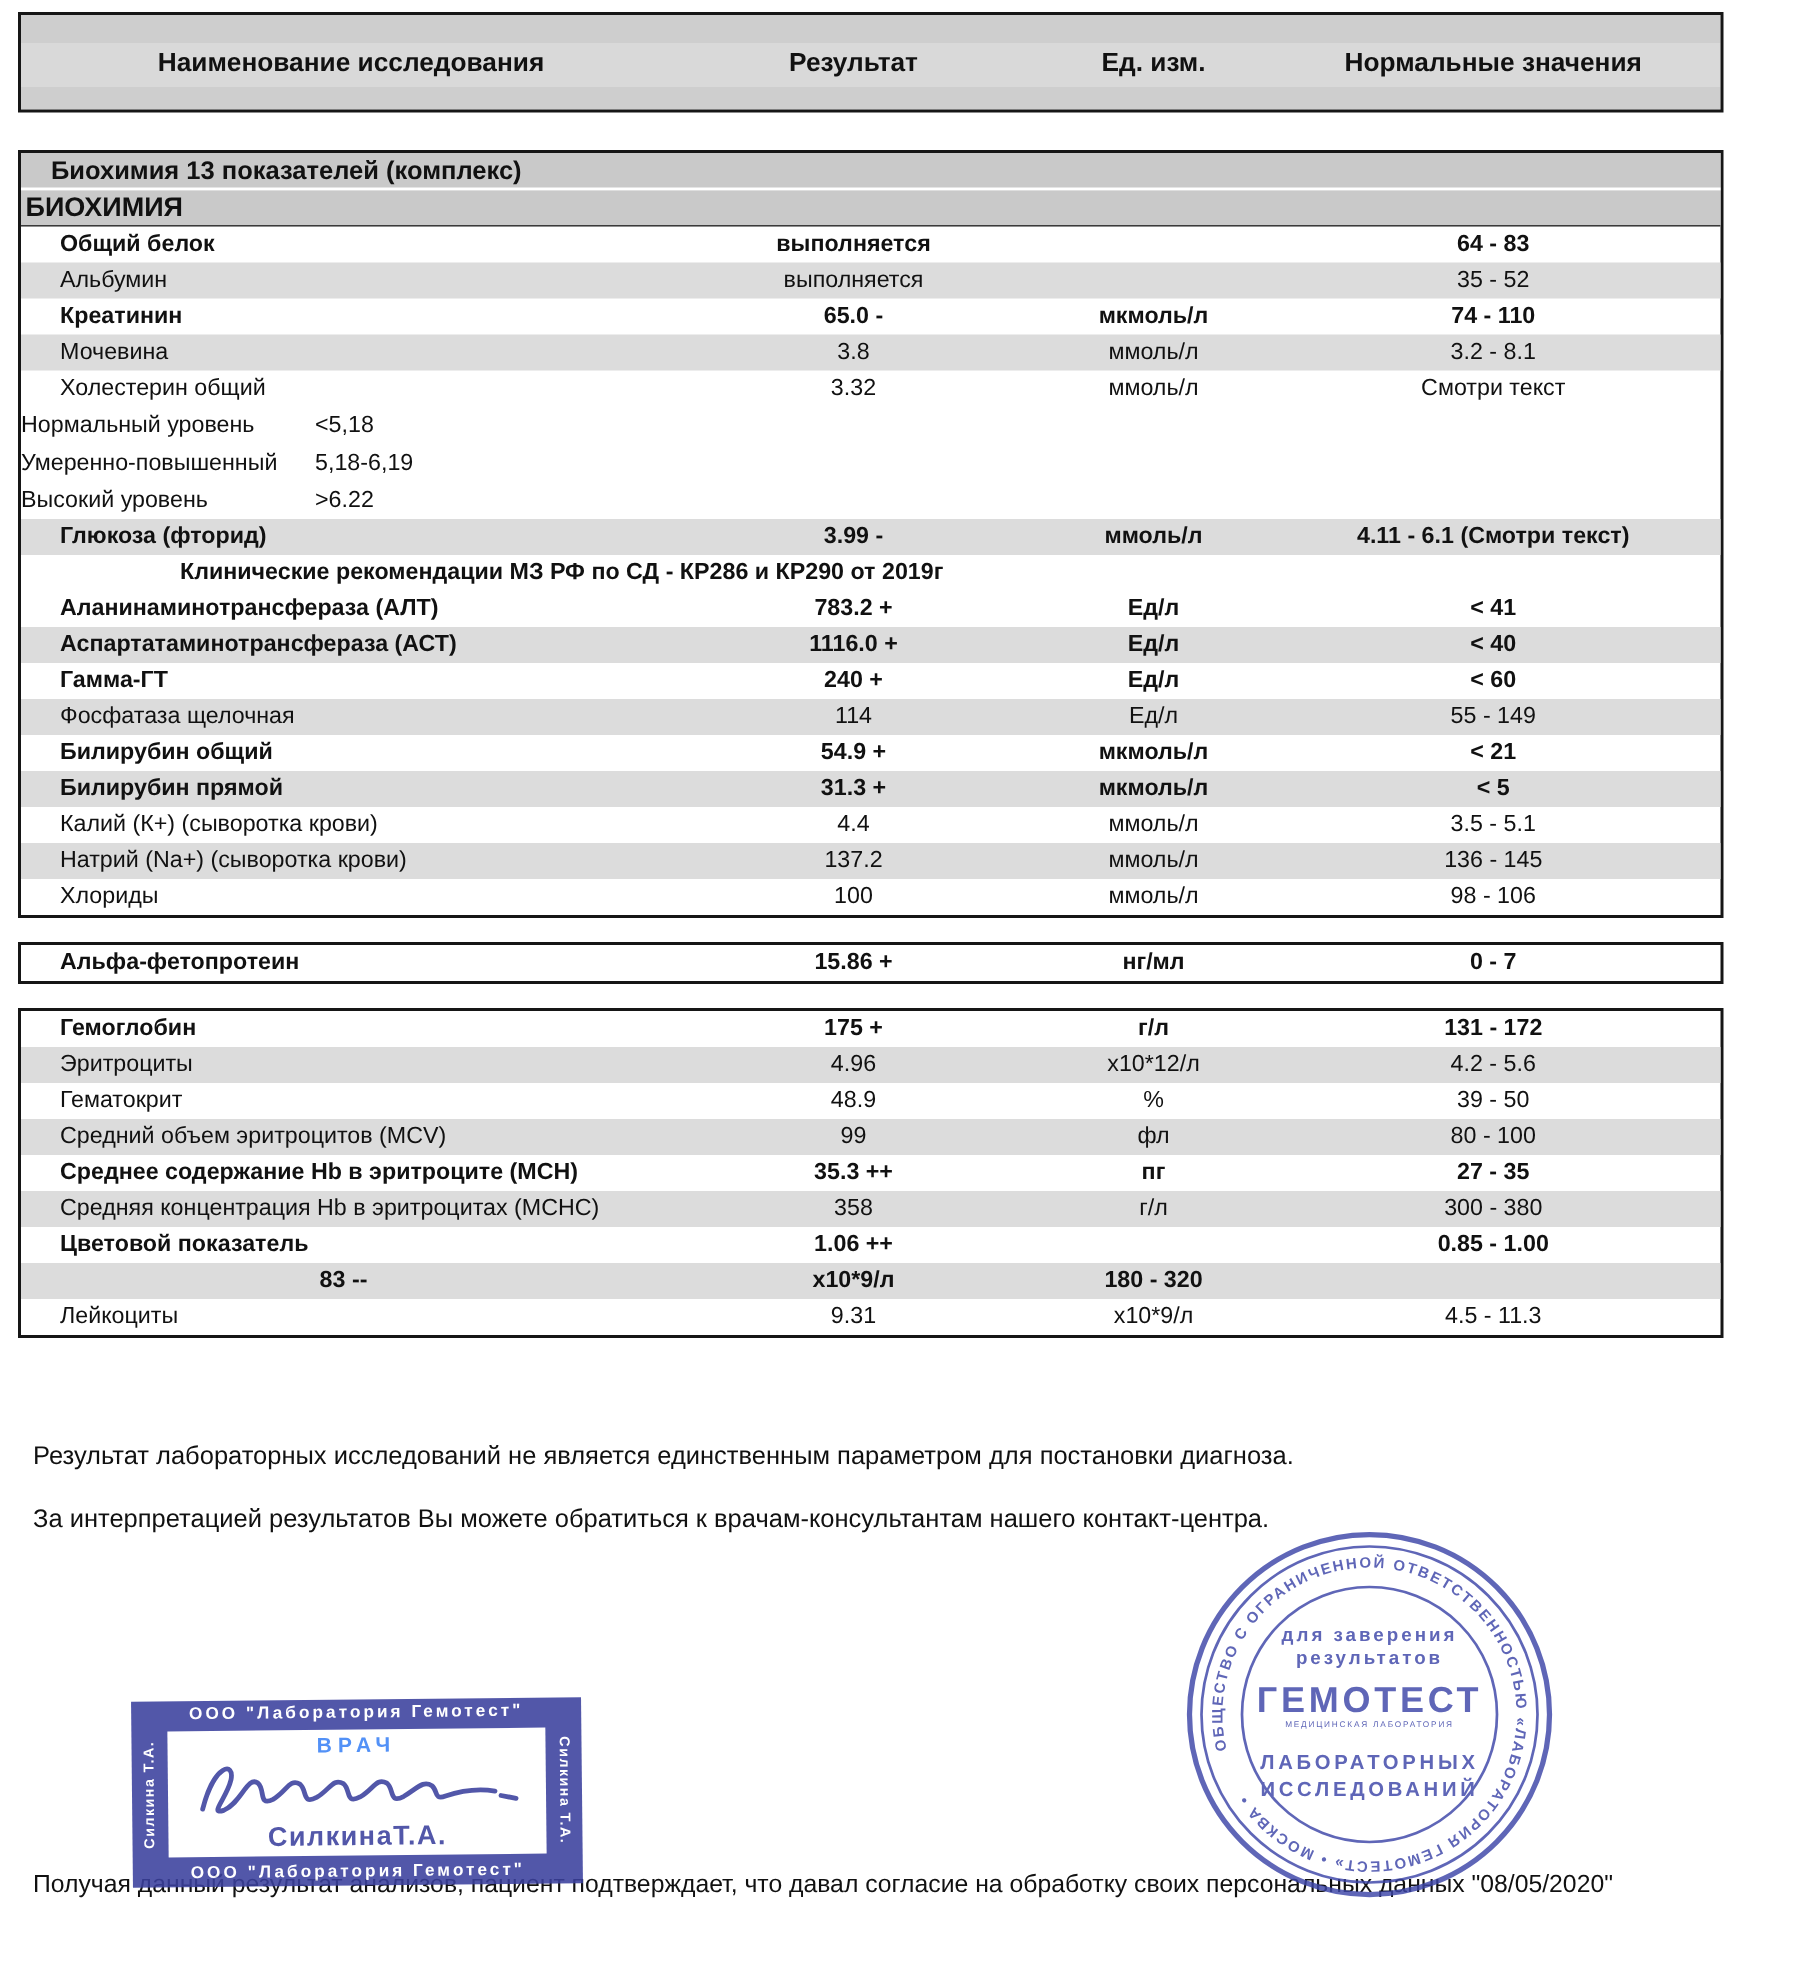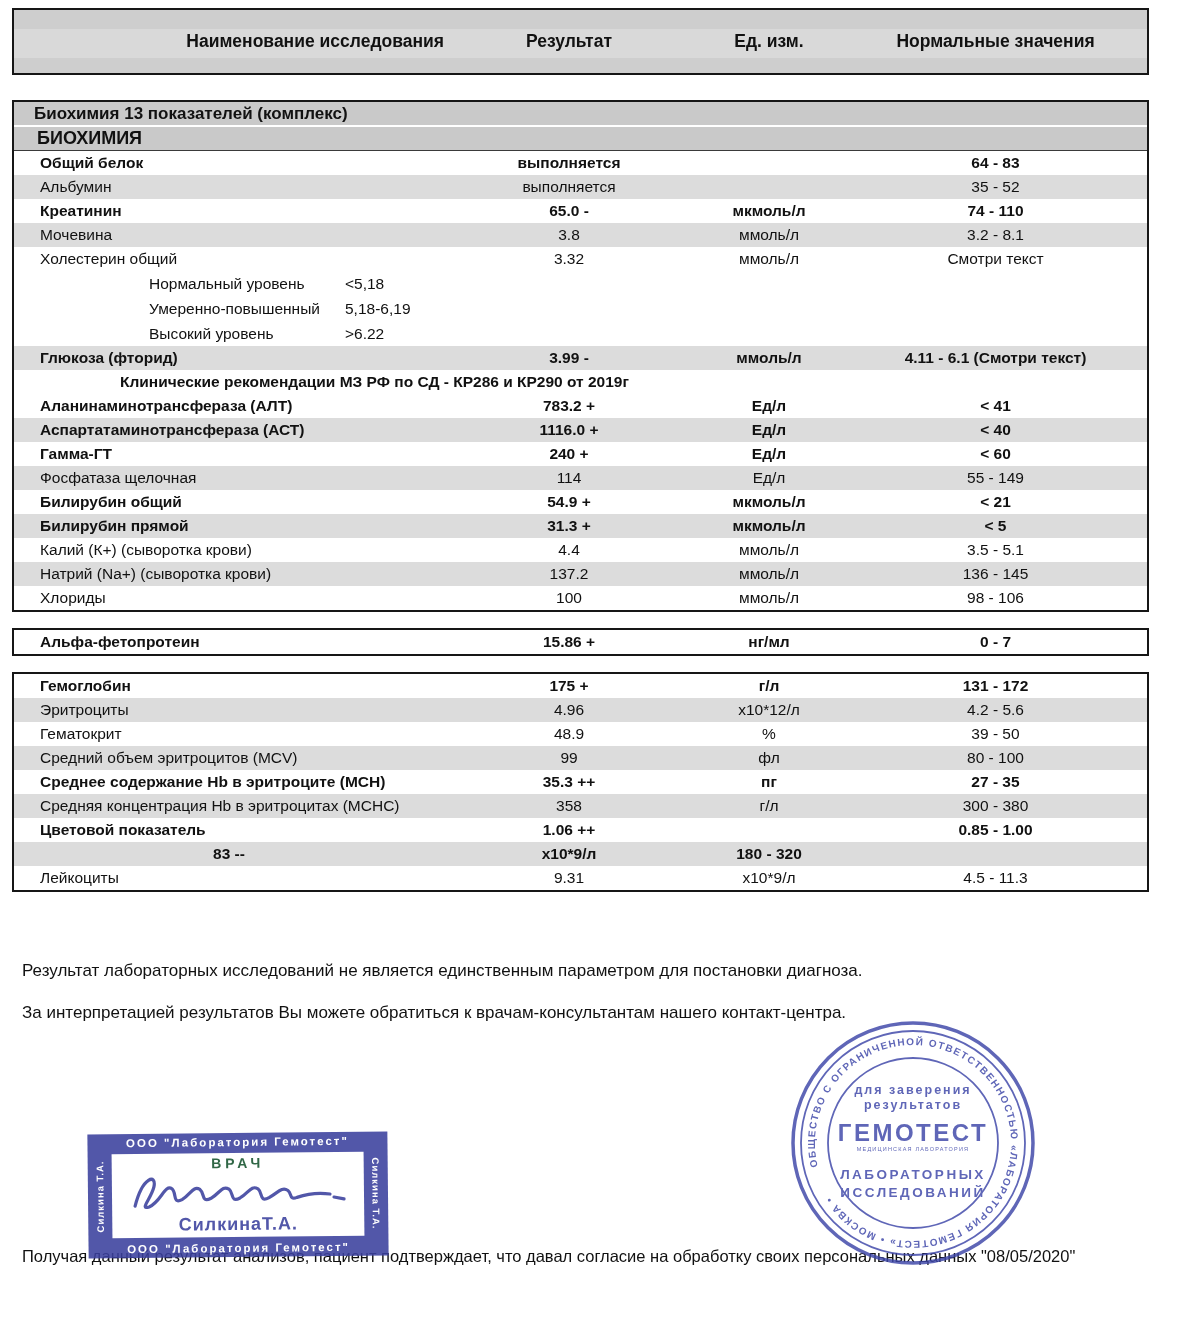--- a/index.html
+++ b/index.html
@@ -9,44 +9,44 @@
   }
   
   .header-box{
     position:absolute;left:12px;top:8px;width:1133px;height:63px;
     background:linear-gradient(#cecece 30%,#d9d9d9 30%,#d9d9d9 76%,#cecece 76%);
     border:2px solid #161616;
     display:grid;grid-template-columns:430px 250px 150px 1fr;align-items:center;
     font-weight:700;font-size:17.5px;
   }
   .header-box .hc{text-align:center;}
-  .header-box .hc.first{text-align:right;padding-left:10px;}
+  .header-box .hc.first{text-align:center;padding-left:10px;}
   
   .tables{position:absolute;left:12px;top:100px;width:1137px;}
   .tbl{border:2px solid #161616;margin-bottom:16px;background:#fff;}
   .tbl + .tbl{margin-top:0;}
   .group-h{
     background:#c9c9c9;font-weight:700;font-size:17px;line-height:21px;
     padding:1px 20px;border-bottom:2px solid #ffffff;
   }
   .group-h.big{font-size:19px;line-height:23px;}
   .section-h{
     background:#c9c9c9;font-weight:700;font-size:18px;line-height:21px;
-    padding:1px 23px;border-bottom:1px solid #3a3a3a;
+    padding:1px 3px;border-bottom:1px solid #3a3a3a;
   }
   .row{
     display:grid;grid-template-columns:430px 250px 150px 1fr;
     align-items:center;height:24px;font-size:15.5px;
   }
   .row.shaded{background:#dcdcdc;}
   .row.bold{font-weight:700;}
   .c.name{padding-left:26px;white-space:nowrap;}
   .c.result,.c.unit,.c.range{text-align:center;white-space:nowrap;}
   .row.subrow{
-    display:flex;height:25px;align-items:center;padding-left:106px;font-size:15.5px;margin-left:29px;
+    display:flex;height:25px;align-items:center;font-size:15.5px;
   }
   .subrow .sub-label{width:196px;}
   .row.noterow{
     display:flex;height:24px;align-items:center;padding-left:106px;
     font-weight:700;font-size:15.5px;white-space:nowrap;
   }
   
   .footnote{position:absolute;left:22px;font-size:17px;white-space:nowrap;}
   .footnote.f1{top:944px;}
   .footnote.f2{top:986px;}
@@ -64,21 +64,21 @@
     font-weight:700;font-size:11.5px;letter-spacing:2px;white-space:nowrap;}
   .ds-band.top{top:3px;}
   .ds-band.bottom{bottom:3px;}
   .ds-side{
     position:absolute;top:20px;bottom:20px;width:24px;color:#fff;font-weight:700;
     font-size:9.5px;letter-spacing:1px;display:flex;align-items:center;justify-content:center;
     white-space:nowrap;
   }
   .ds-side.left{left:0;transform:rotate(180deg);writing-mode:vertical-rl;}
   .ds-side.right{right:0;writing-mode:vertical-rl;}
-  .ds-role{color:#14532d;font-weight:700;font-size:14px;letter-spacing:4px;margin-top:2px;}
+  .ds-role{color:#3b82f6;font-weight:700;font-size:14px;letter-spacing:4px;margin-top:2px;}
   .ds-sig{position:absolute;left:50%;top:14px;transform:translateX(-50%);}
   .ds-name{position:absolute;bottom:2px;width:100%;text-align:center;color:#3b409e;
     font-weight:700;font-size:18px;letter-spacing:1px;}
   
   .lab-stamp{position:absolute;left:788px;top:1018px;opacity:.82;}
   
   [data-interactable]{cursor:default;}
 </style>
 </head>
 <body>

